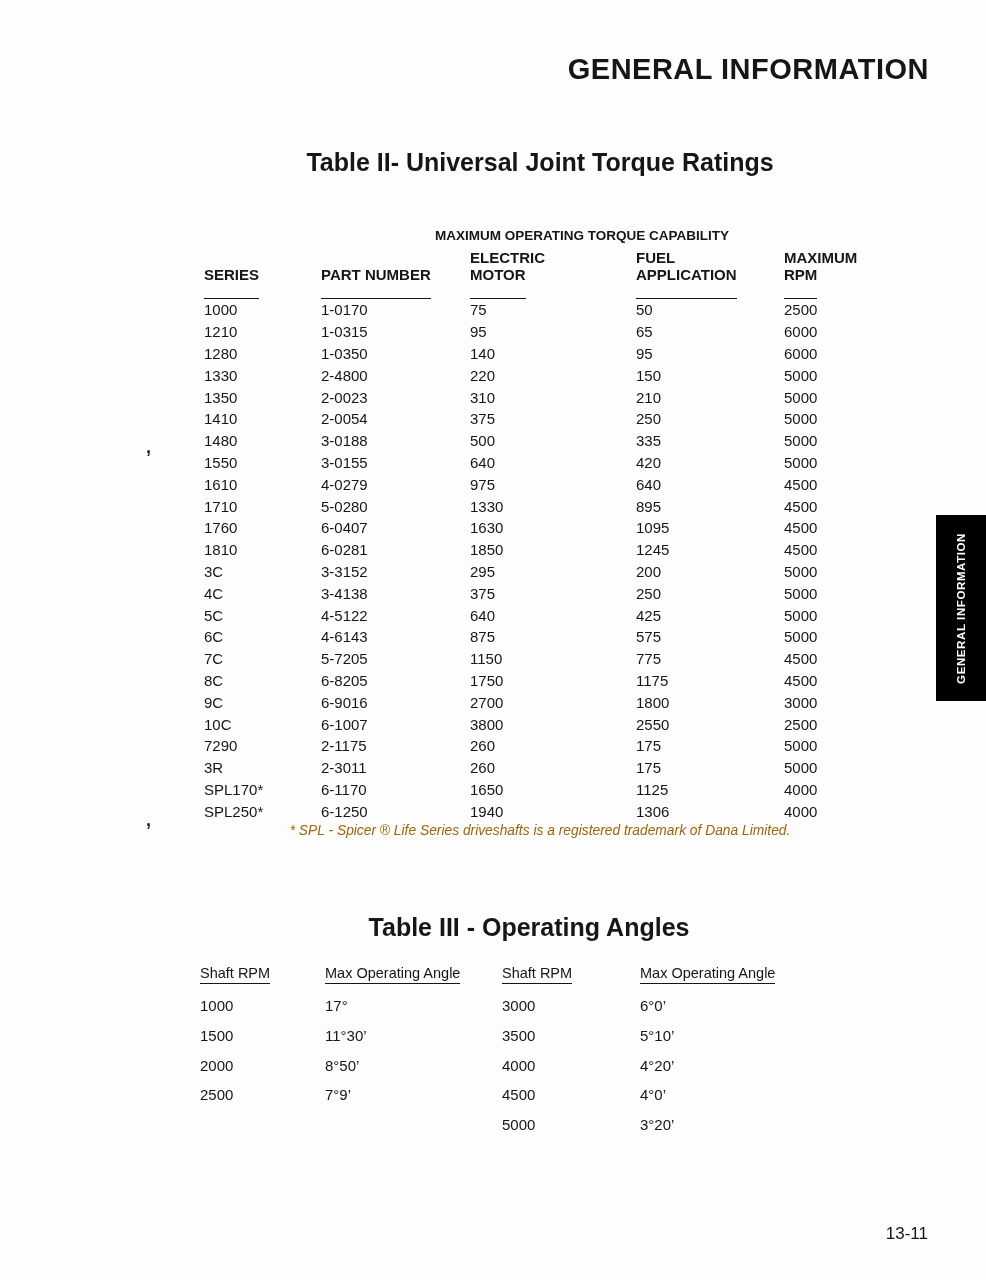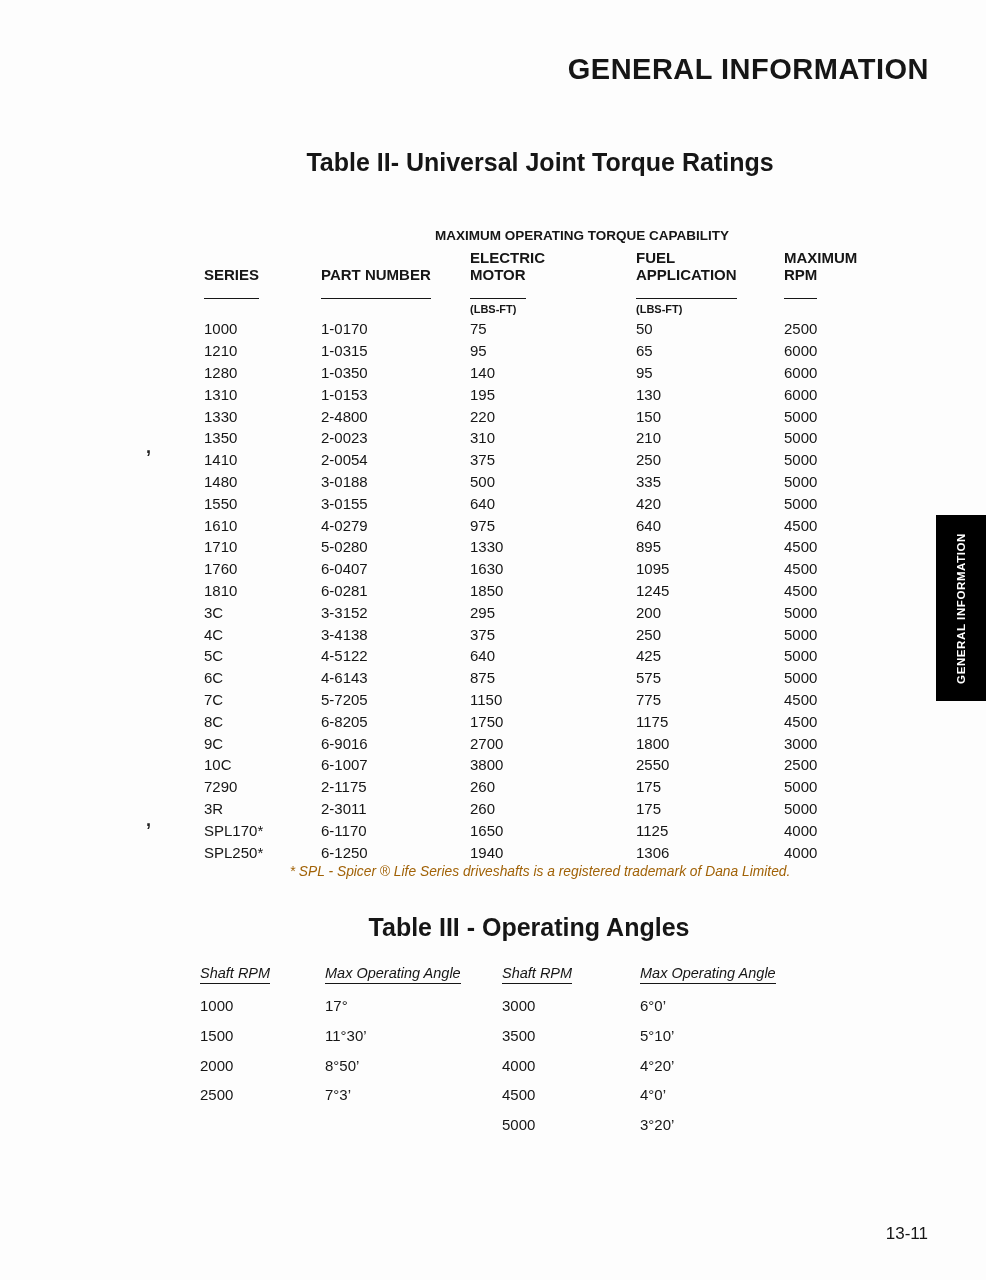--- a/index.html
+++ b/index.html
@@ -42,21 +42,21 @@
 
   .footnote {
     margin-top:1px; text-align:center; font-style:italic;
     font-size:13.8px; color:#a16207;
   }
 
   
   .t3-wrap { position:absolute; top:957px; left:200px; width:600px; }
   .t3 { font-size:15px; }
   .t3 td { padding:0; text-align:left; white-space:nowrap; }
-  .t3 thead td { height:34px; vertical-align:top; padding-top:8px; font-weight:400; font-size:14.5px;font-style:italic; }
+  .t3 thead td { height:34px; vertical-align:top; padding-top:8px; font-weight:400; font-size:14.5px; }
   .t3 tbody td { height:29.7px; vertical-align:middle; }
   .t3 .u { border-bottom:1.4px solid #161616; padding-bottom:2px; }
 
   
   .side-tab {
     position:absolute; top:515px; right:0; width:50px; height:186px;
     background:#000; display:flex; align-items:center; justify-content:center;
   }
   .side-tab span {
     writing-mode:vertical-rl; transform:rotate(180deg);
@@ -102,27 +102,20 @@
         <td>FUEL</td>
         <td>MAXIMUM</td>
       </tr>
       <tr class="h2">
         <td><span class="u">SERIES</span></td>
         <td><span class="u">PART NUMBER</span></td>
         <td><span class="u">MOTOR</span></td>
         <td><span class="u">APPLICATION</span></td>
         <td><span class="u">RPM</span></td>
       </tr>
-      <tr class="units">
-        <td></td>
-        <td></td>
-        <td>(LBS-FT)</td>
-        <td>(LBS-FT)</td>
-        <td></td>
-      </tr>
     </thead>
     <tbody>
         <tr>
           <td>1000</td>
           <td>1-0170</td>
           <td>75</td>
           <td>50</td>
           <td>2500</td>
         </tr>
         <tr>
@@ -130,27 +123,20 @@
           <td>1-0315</td>
           <td>95</td>
           <td>65</td>
           <td>6000</td>
         </tr>
         <tr>
           <td>1280</td>
           <td>1-0350</td>
           <td>140</td>
           <td>95</td>
-          <td>6000</td>
-        </tr>
-        <tr>
-          <td>1310</td>
-          <td>1-0153</td>
-          <td>195</td>
-          <td>130</td>
           <td>6000</td>
         </tr>
         <tr>
           <td>1330</td>
           <td>2-4800</td>
           <td>220</td>
           <td>150</td>
           <td>5000</td>
         </tr>
         <tr>
@@ -330,21 +316,21 @@
           <td>5°10’</td>
         </tr>
         <tr>
           <td>2000</td>
           <td>8°50’</td>
           <td>4000</td>
           <td>4°20’</td>
         </tr>
         <tr>
           <td>2500</td>
-          <td>7°3’</td>
+          <td>7°9’</td>
           <td>4500</td>
           <td>4°0’</td>
         </tr>
         <tr>
           <td></td>
           <td></td>
           <td>5000</td>
           <td>3°20’</td>
         </tr>
       </tbody>

